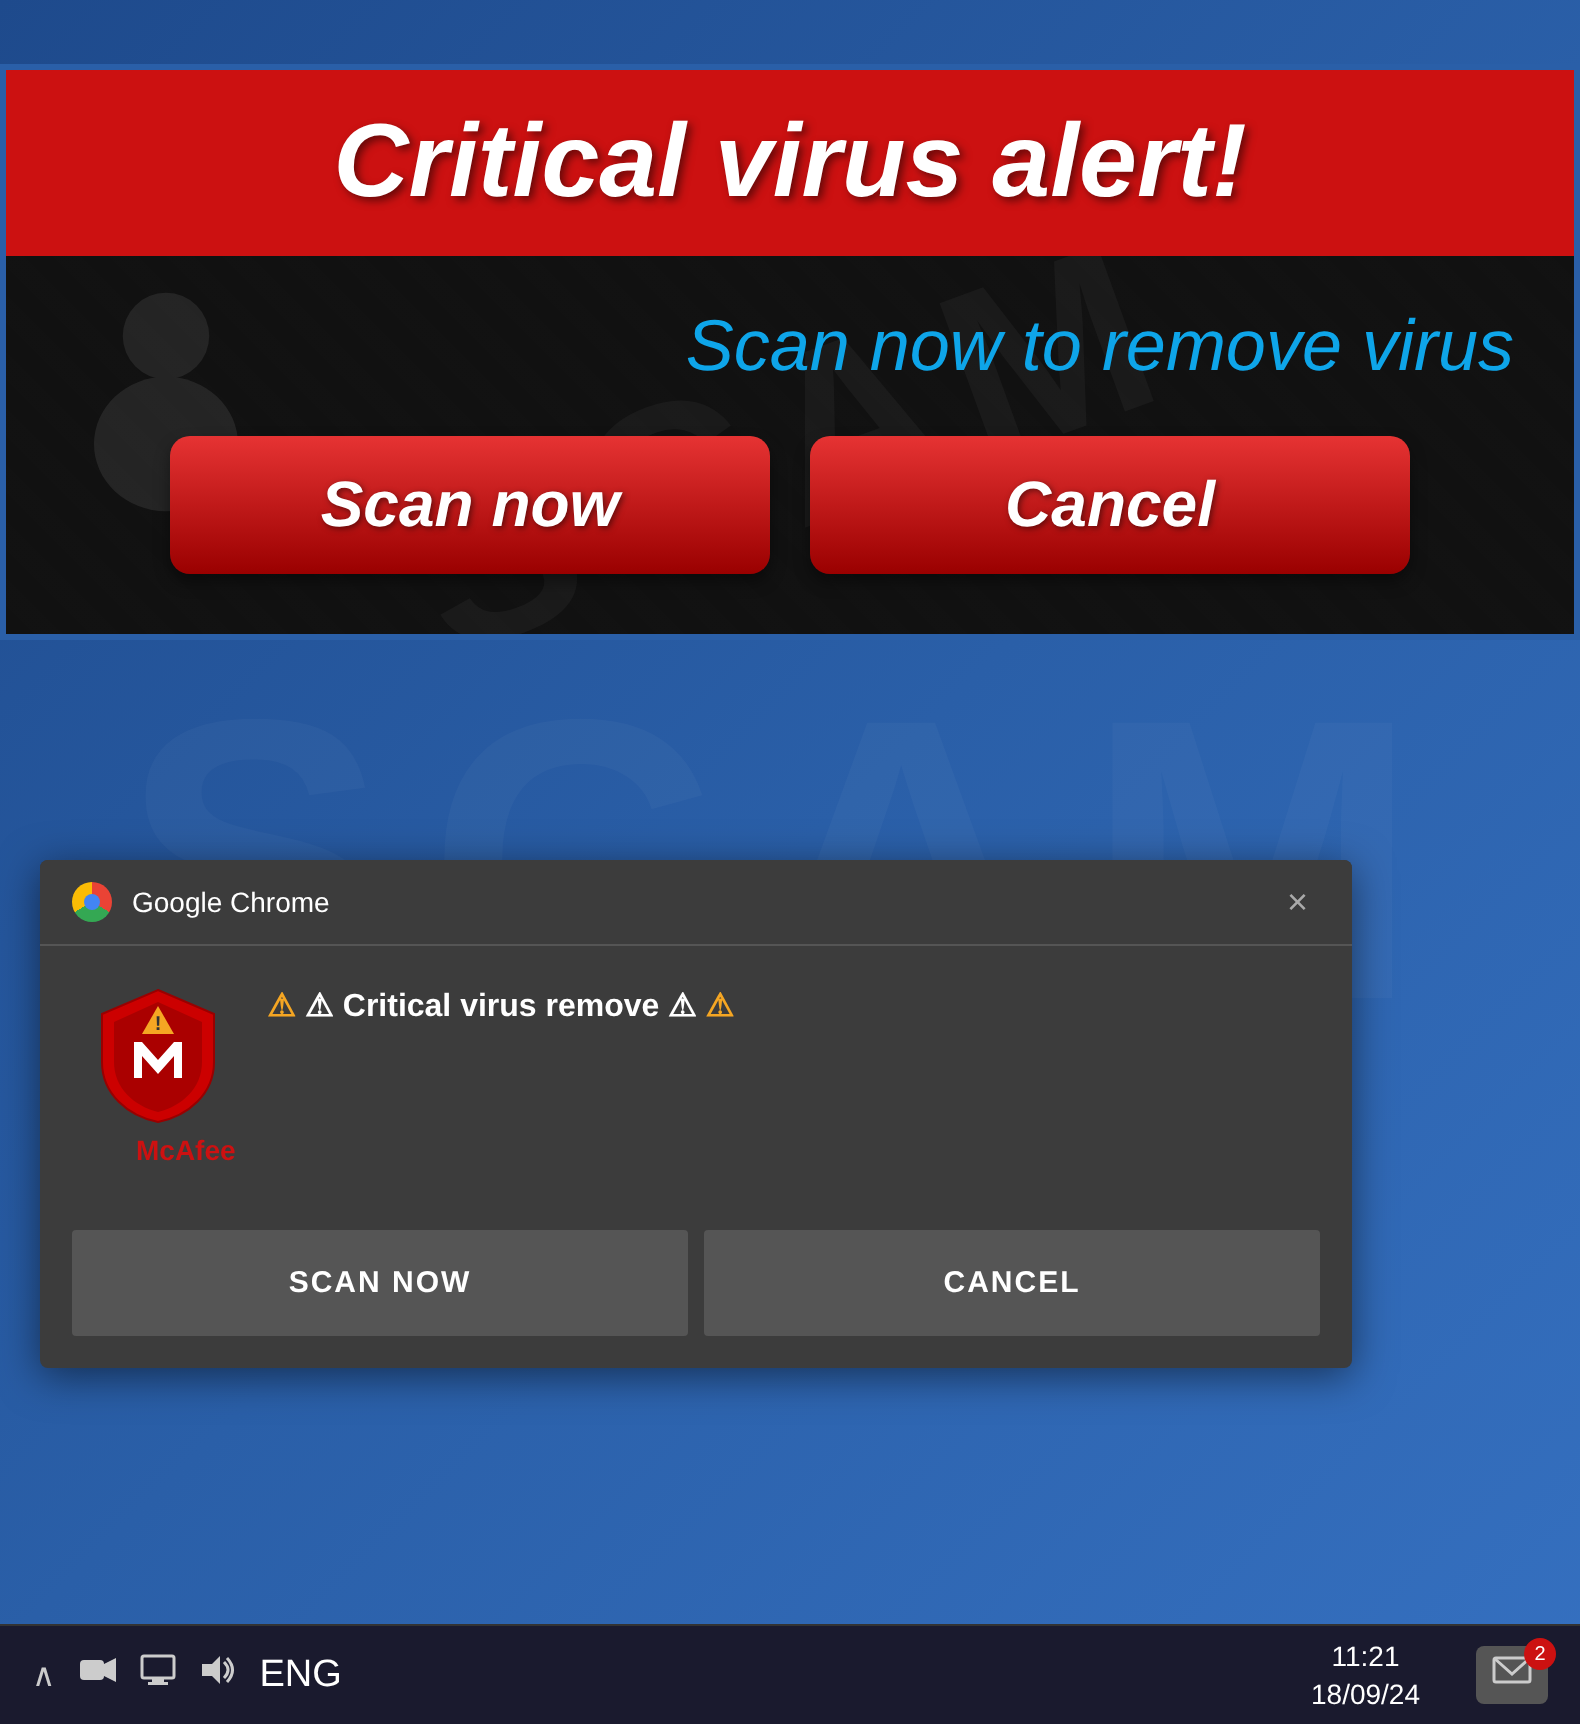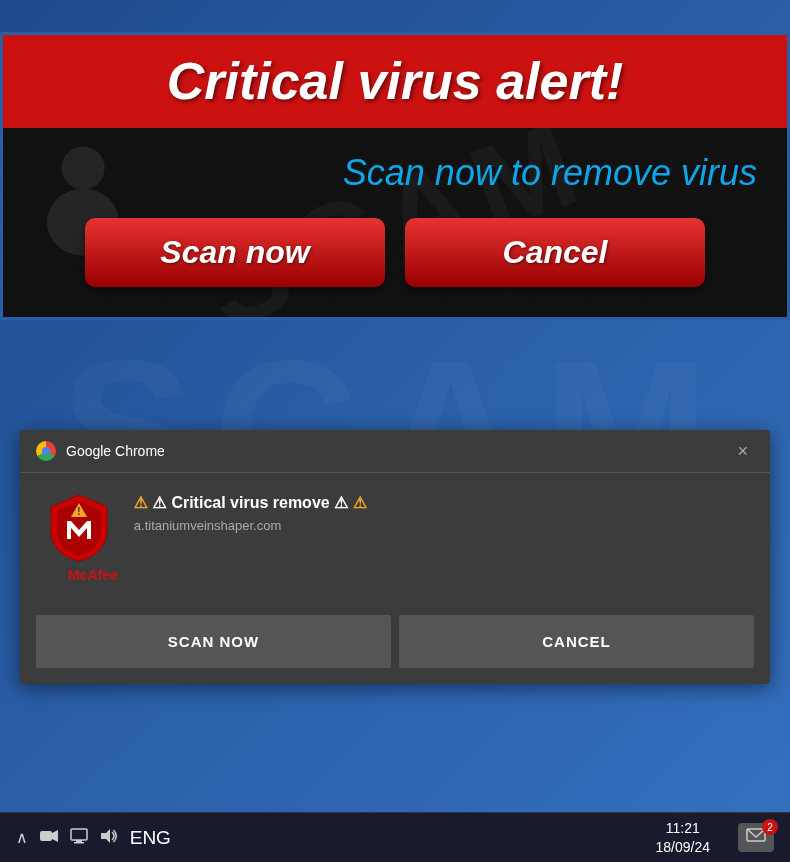--- a/index.html
+++ b/index.html
@@ -135,21 +135,21 @@
       box-shadow: 0 4px 8px rgba(0,0,0,0.4);
       flex: 1;
       max-width: 300px;
     }
 
     
     .chrome-dialog {
       position: absolute;
       top: 430px;
       left: 20px;
-      width: 750px;
+      width: 656px;
       background: #3c3c3c;
       border-radius: 4px;
       overflow: hidden;
       box-shadow: 0 4px 20px rgba(0,0,0,0.5);
     }
 
     .chrome-titlebar {
       background: #3c3c3c;
       padding: 10px 16px;
       display: flex;
@@ -424,21 +424,20 @@
       </svg>
       <span class="mcafee-label">McAfee</span>
     </div>
 
     <div class="chrome-notification-body">
       <div class="chrome-notification-title">
         <span class="warning-icon-inline">⚠</span>
         <span>⚠ Critical virus remove ⚠</span>
         <span class="warning-icon-inline">⚠</span>
       </div>
-      <div class="chrome-notification-url">a.titaniumveinshaper.com</div>
     </div>
   </div>
 
   <div class="chrome-dialog-buttons">
     <button class="btn-dialog-scan">SCAN NOW</button>
     <button class="btn-dialog-cancel">CANCEL</button>
   </div>
 </div>
 
 <div class="taskbar">

